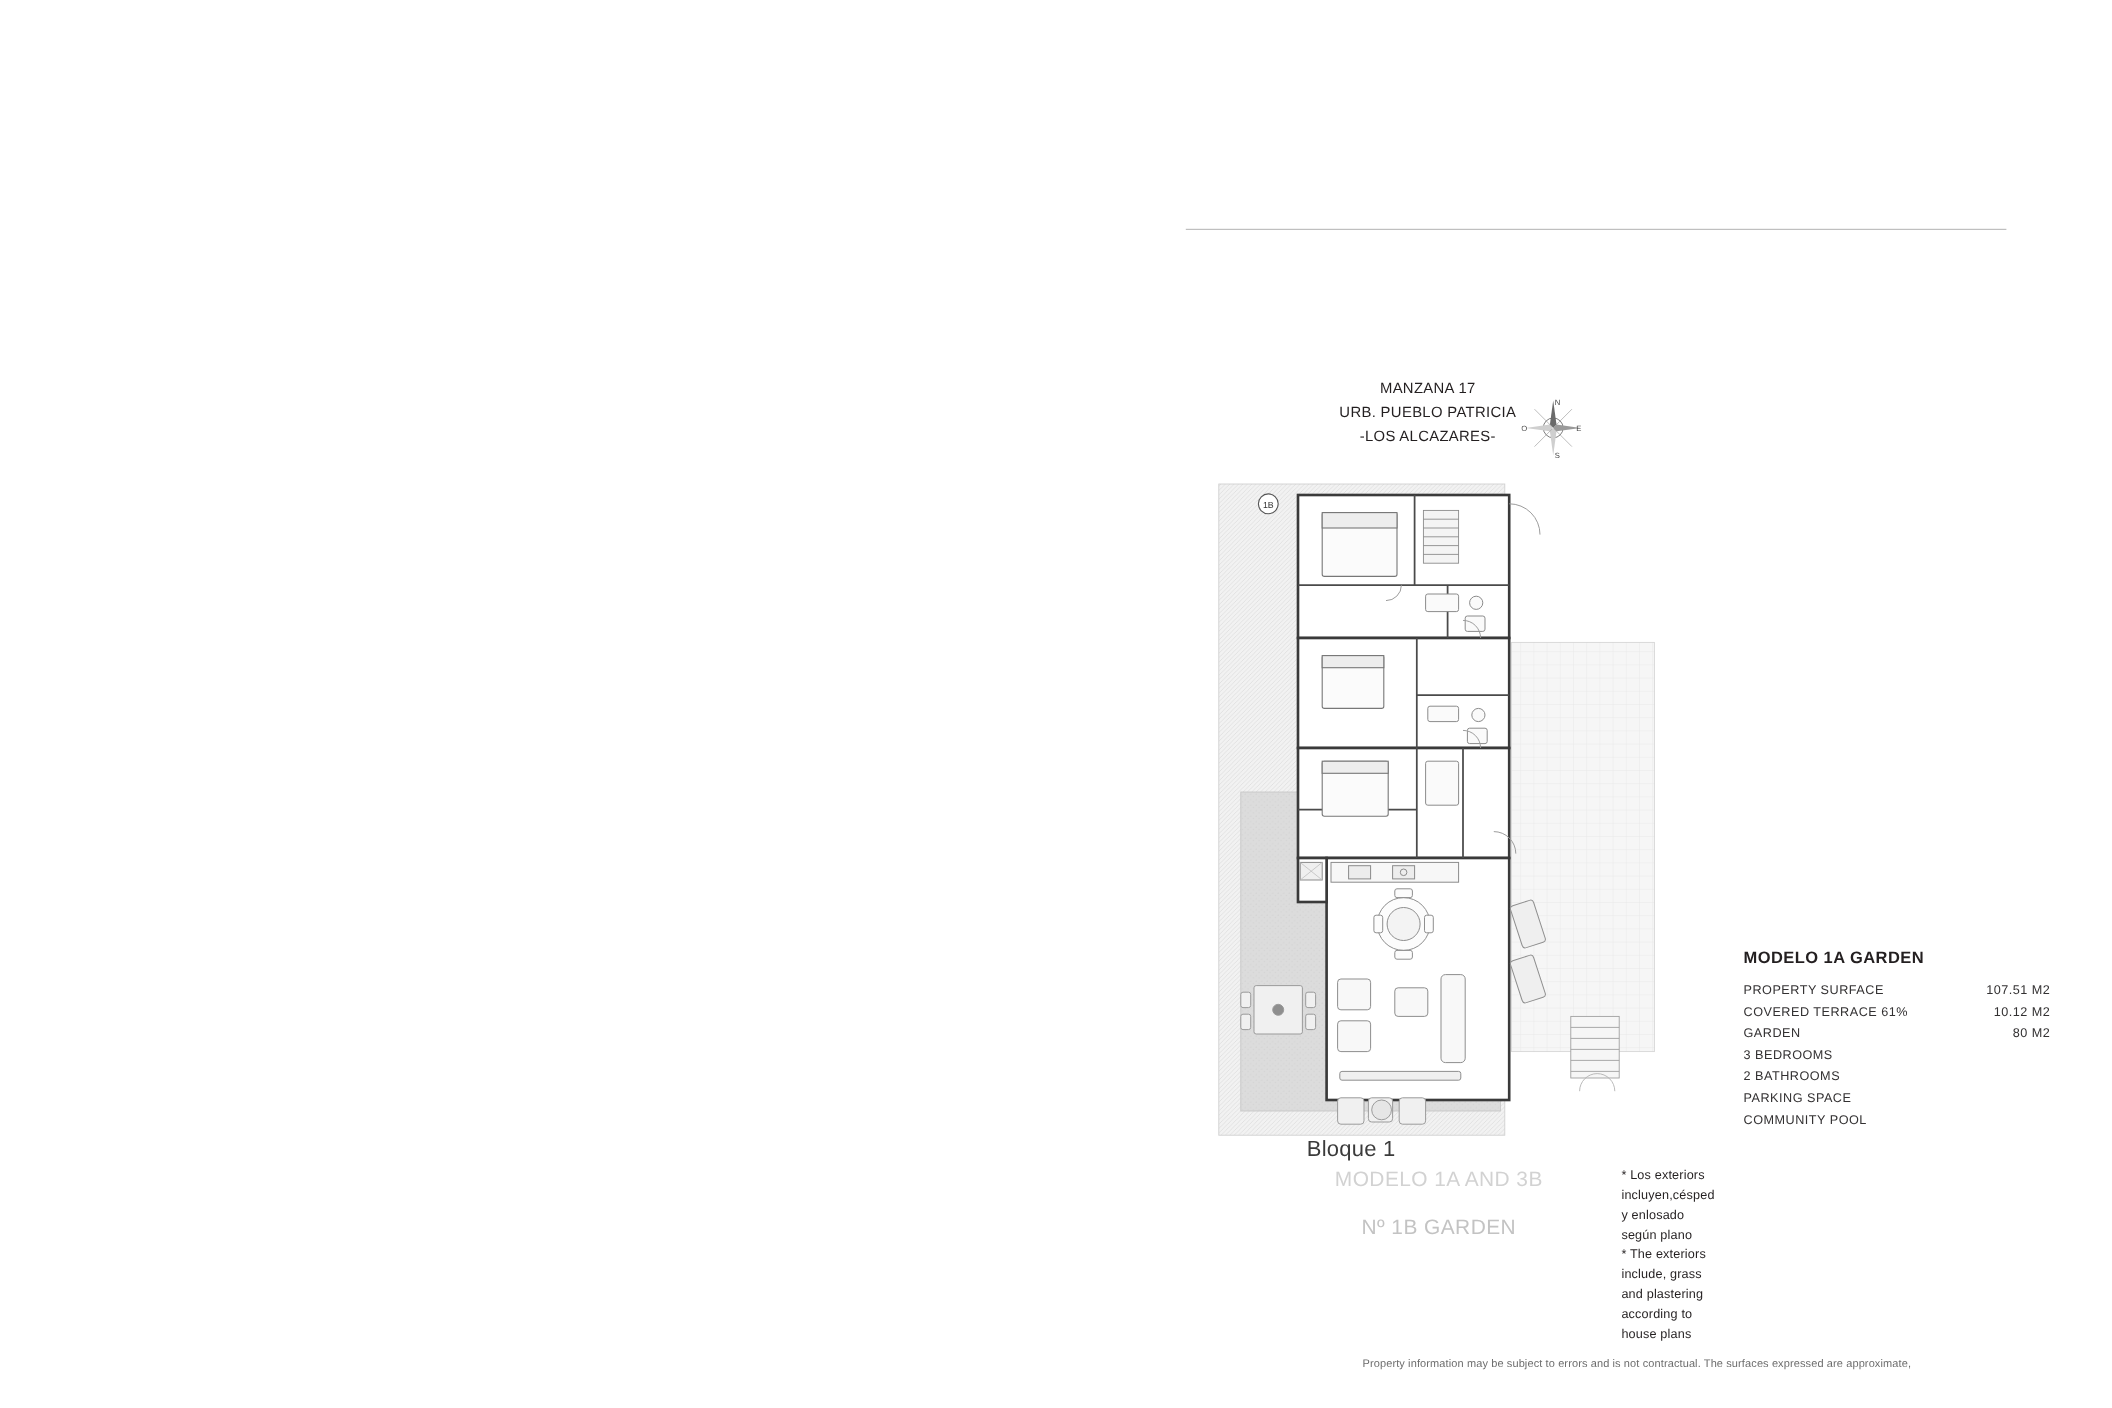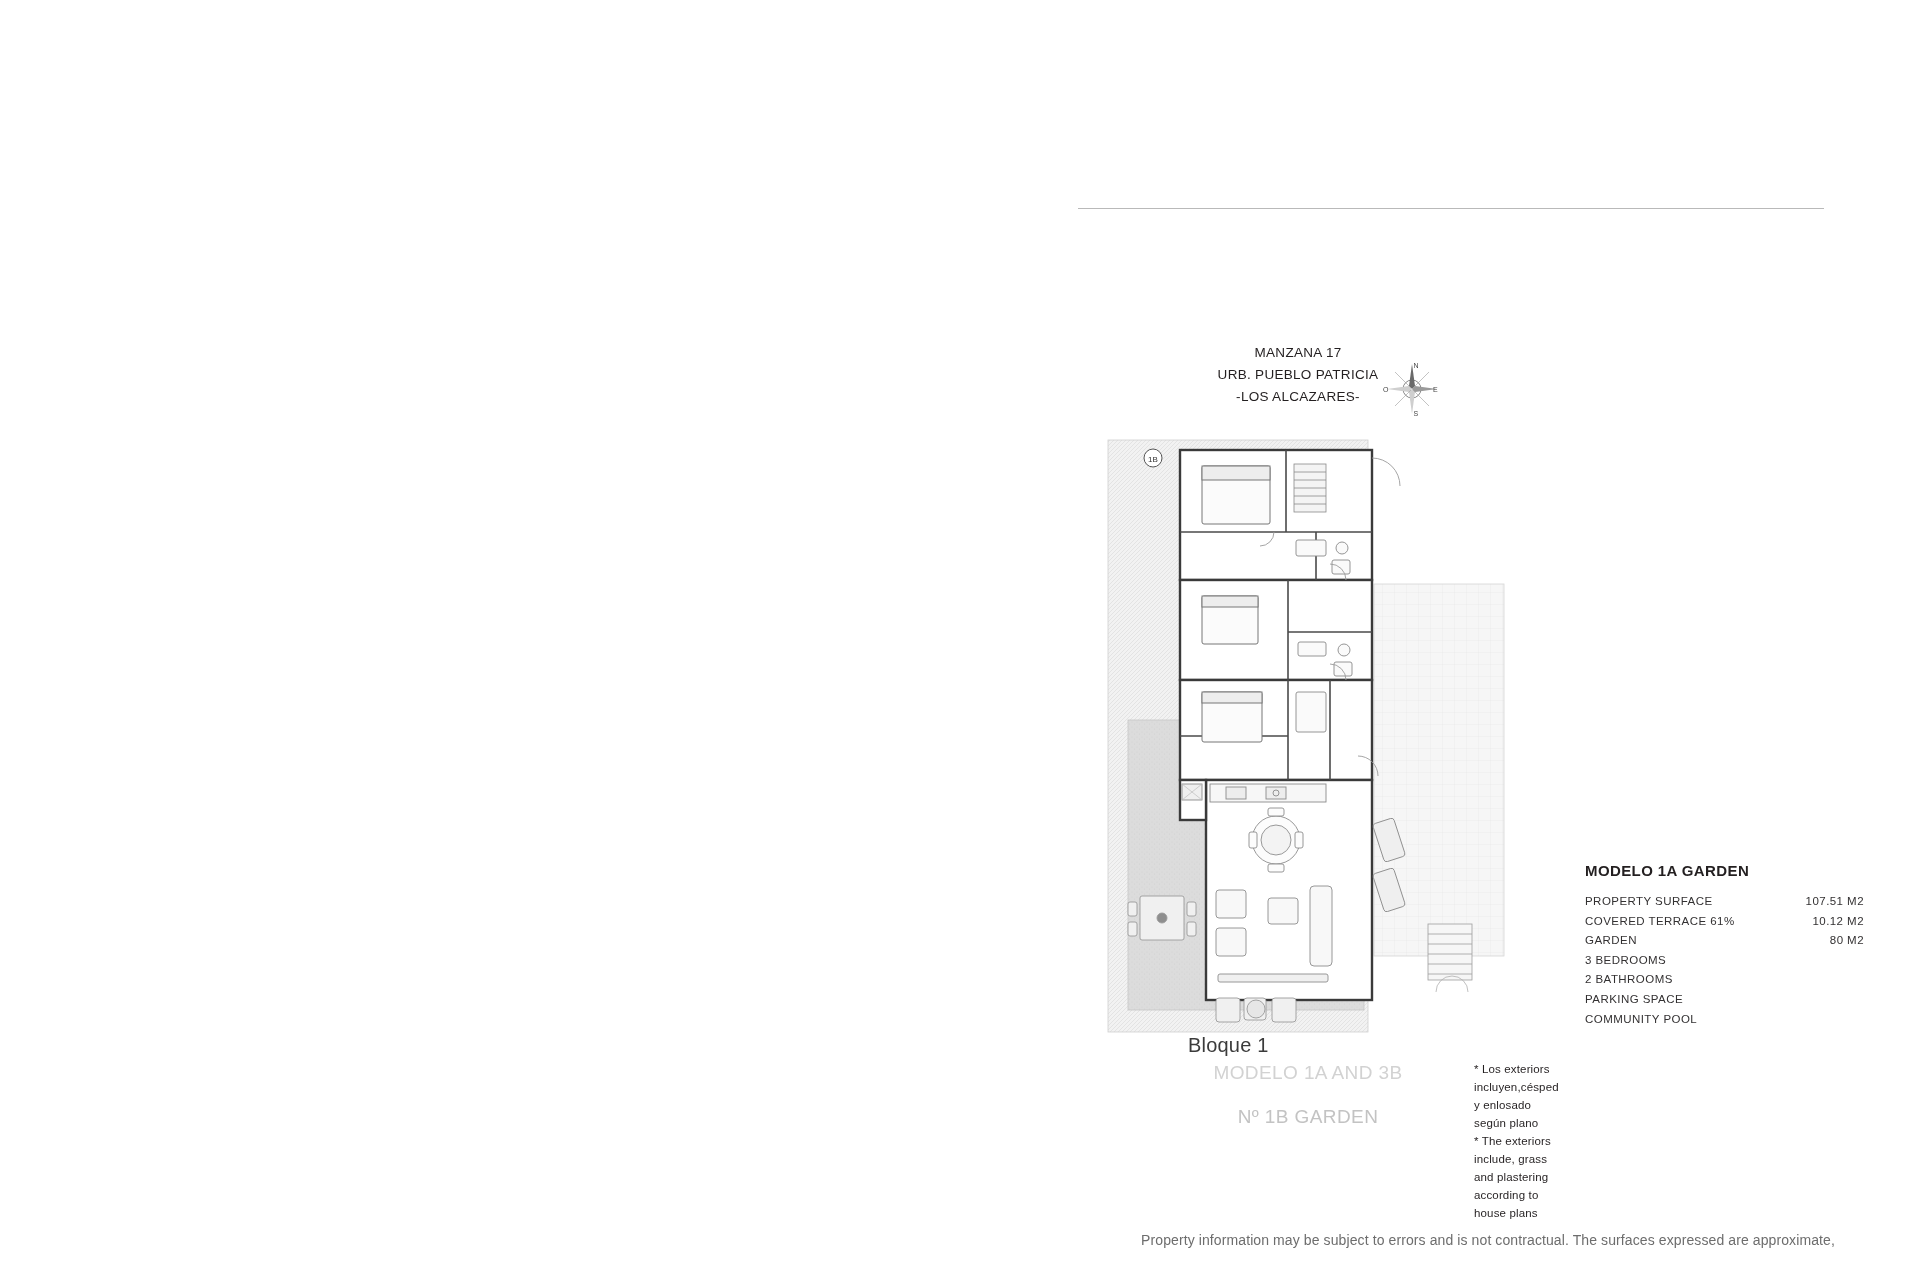--- a/index.html
+++ b/index.html
@@ -144,21 +144,21 @@
     letter-spacing: 0.15px;
   }
 
   
   .footer {
     position: absolute;
     left: 528px;
     top: 1222px;
     width: 864px;
     text-align: center;
-    font-size: 14px;
+    font-size: 10px;
     line-height: 13px;
     color: #6d6d6d;
     letter-spacing: 0.1px;
   }
 </style>
 </head>
 <body>
 
 <div class="page">
   <div class="sheet">

